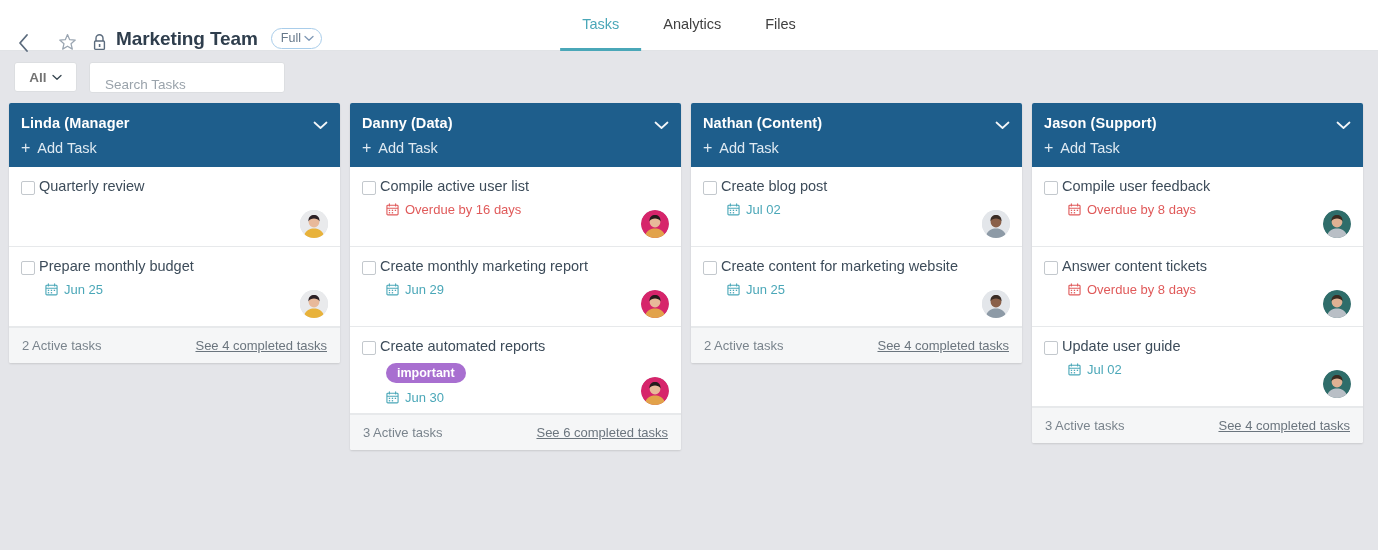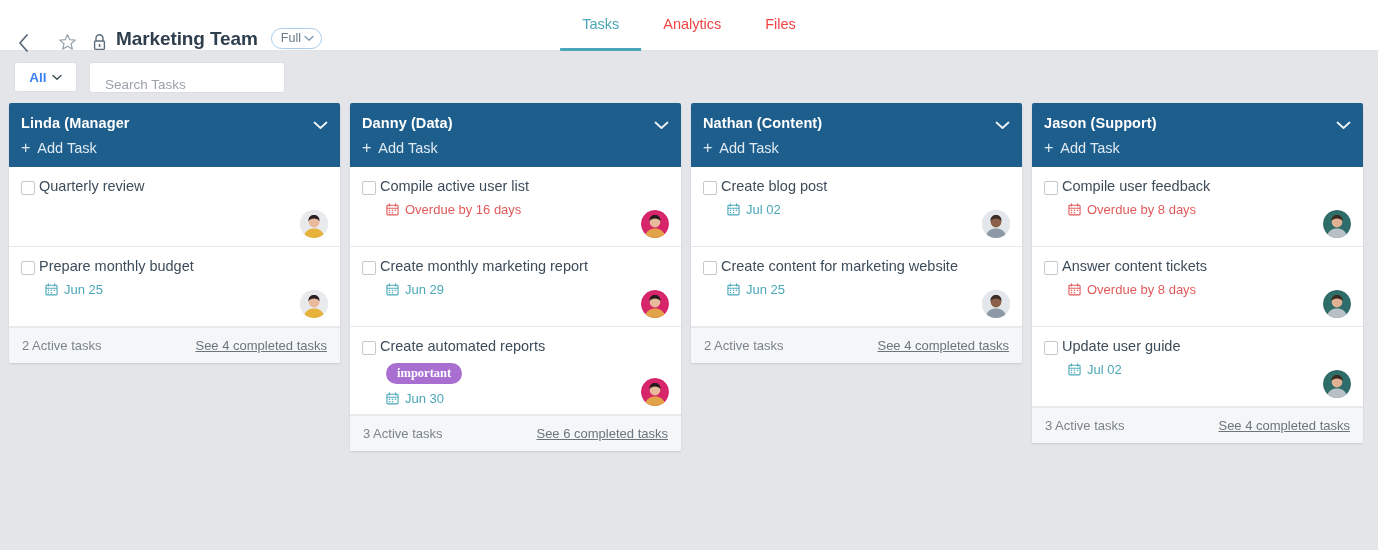--- a/index.html
+++ b/index.html
@@ -41,35 +41,35 @@
   }
   .full-badge svg { display:block; }
 
   .tabs {
     position: absolute; left: 50%; transform: translateX(-50%);
     display: flex; align-items: flex-end; height: 51px; gap: 0;
   }
   .tab {
     padding: 0 22px; height: 51px;
     display: flex; align-items: center; justify-content: center;
-    font-size: 14.5px; color: #ef4444;
+    font-size: 14.5px; color: #404040;
     border-bottom: 3px solid transparent;
   }
   .tab.active { color: #4aa7b8; border-bottom-color: #4aa7b8; font-weight: normal; }
 
   
   .filterbar {
     height: 52px; display: flex; align-items: center;
     padding-left: 14px; gap: 12px;
   }
   .all-select {
     width: 63px; height: 30px;
     background: #ffffff; border: 1px solid #dcdee1; border-radius: 3px;
     display: flex; align-items: center; justify-content: center; gap: 5px;
-    font-size: 13.5px; font-weight: bold; color: #3b82f6;
+    font-size: 13.5px; font-weight: bold; color: #737373;
   }
   .search-box {
     width: 196px; height: 31px;
     background: #ffffff; border: 1px solid #dcdee1; border-radius: 3px;
     display: flex; align-items: flex-end; padding: 0 8px; gap: 7px;
   }
   .search-box input {
     border: none; outline: none; flex: 1;
     font-family: "Liberation Sans", sans-serif;
     font-size: 13.5px; color: #36454f; background: transparent;
@@ -124,21 +124,21 @@
   .task-title {
     font-size: 14.5px; color: #3d4c5a; line-height: 1.2;
   }
   .meta {
     display: flex; align-items: center; gap: 6px;
     margin: 7px 0 0 24px;
     font-size: 13px;
   }
   .meta.due { color: #4aa7b8; }
   .meta.overdue { color: #e05a5a; }
-  .tag-row { margin: 8px 0 0 24px; font-family: Liberation Serif, serif; }
+  .tag-row { margin: 8px 0 0 24px; }
   .tag {
     display: inline-block;
     background: #a86fd0; color: #ffffff;
     font-size: 12.5px; font-weight: bold;
     padding: 3px 11px; border-radius: 11px;
   }
   .avatar {
     position: absolute; right: 12px; bottom: 8px;
     width: 28px; height: 28px; border-radius: 50%;
     overflow: hidden; background: #dfe3e7;

